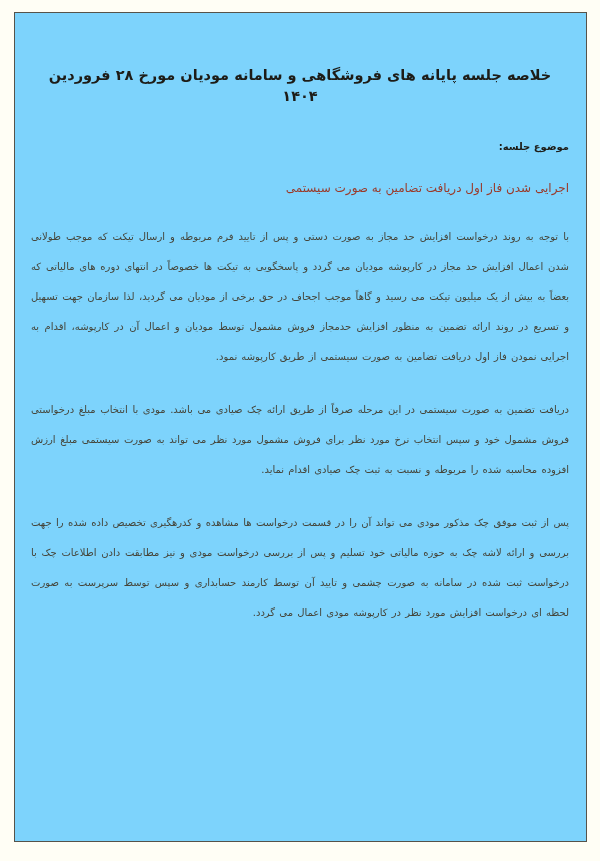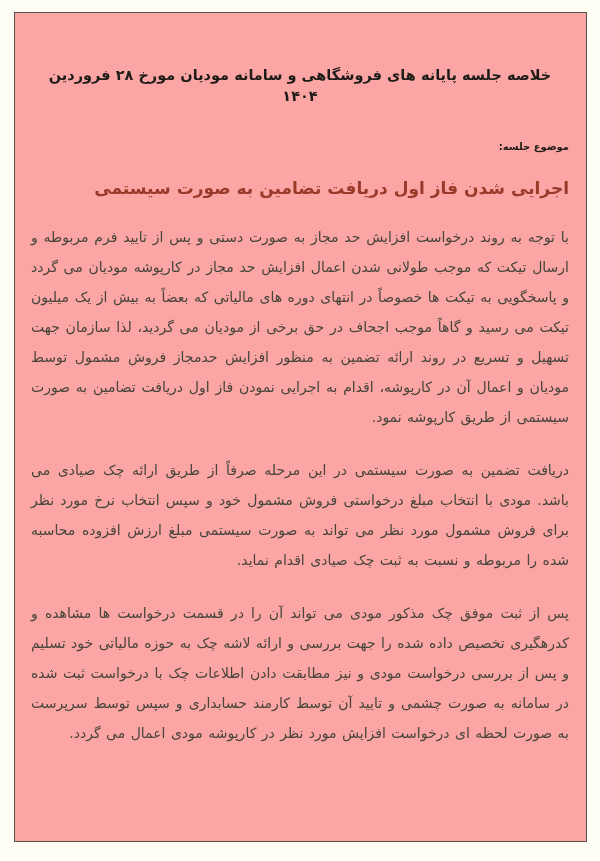--- a/index.html
+++ b/index.html
@@ -12,21 +12,21 @@
     overflow: hidden;
   }
   .page-frame {
     position: absolute;
     left: 14px;
     top: 12px;
     width: 573px;
     height: 830px;
     box-sizing: border-box;
     border: 1.5px solid #56534a;
-    background: #fca5a5;
+    background: #7dd3fc;
     direction: rtl;
     padding: 0 17px 0 16px;
   }
   .doc-title {
     margin: 52px 0 0 0;
     font-size: 14.5px;
     font-weight: bold;
     text-align: center;
     line-height: 21px;
     color: #1d1c17;
@@ -34,28 +34,28 @@
   .subject-label {
     margin-top: 29px;
     font-size: 10px;
     font-weight: bold;
     text-align: right;
     line-height: 21px;
     color: #1d1c17;
   }
   .section-heading {
     margin-top: 21px;
-    font-size: 17px;
-    font-weight: bold;
+    font-size: 12px;
+    font-weight: normal;
     text-align: right;
     line-height: 21px;
   }
   .body-para {
     margin: 23px 0 0 0;
-    font-size: 14px;
+    font-size: 10px;
     line-height: 30px;
     text-align: justify;
     text-align-last: right;
     color: #45453a;
     word-spacing: 1px;
   }
 </style>
 </head>
 <body>
 

